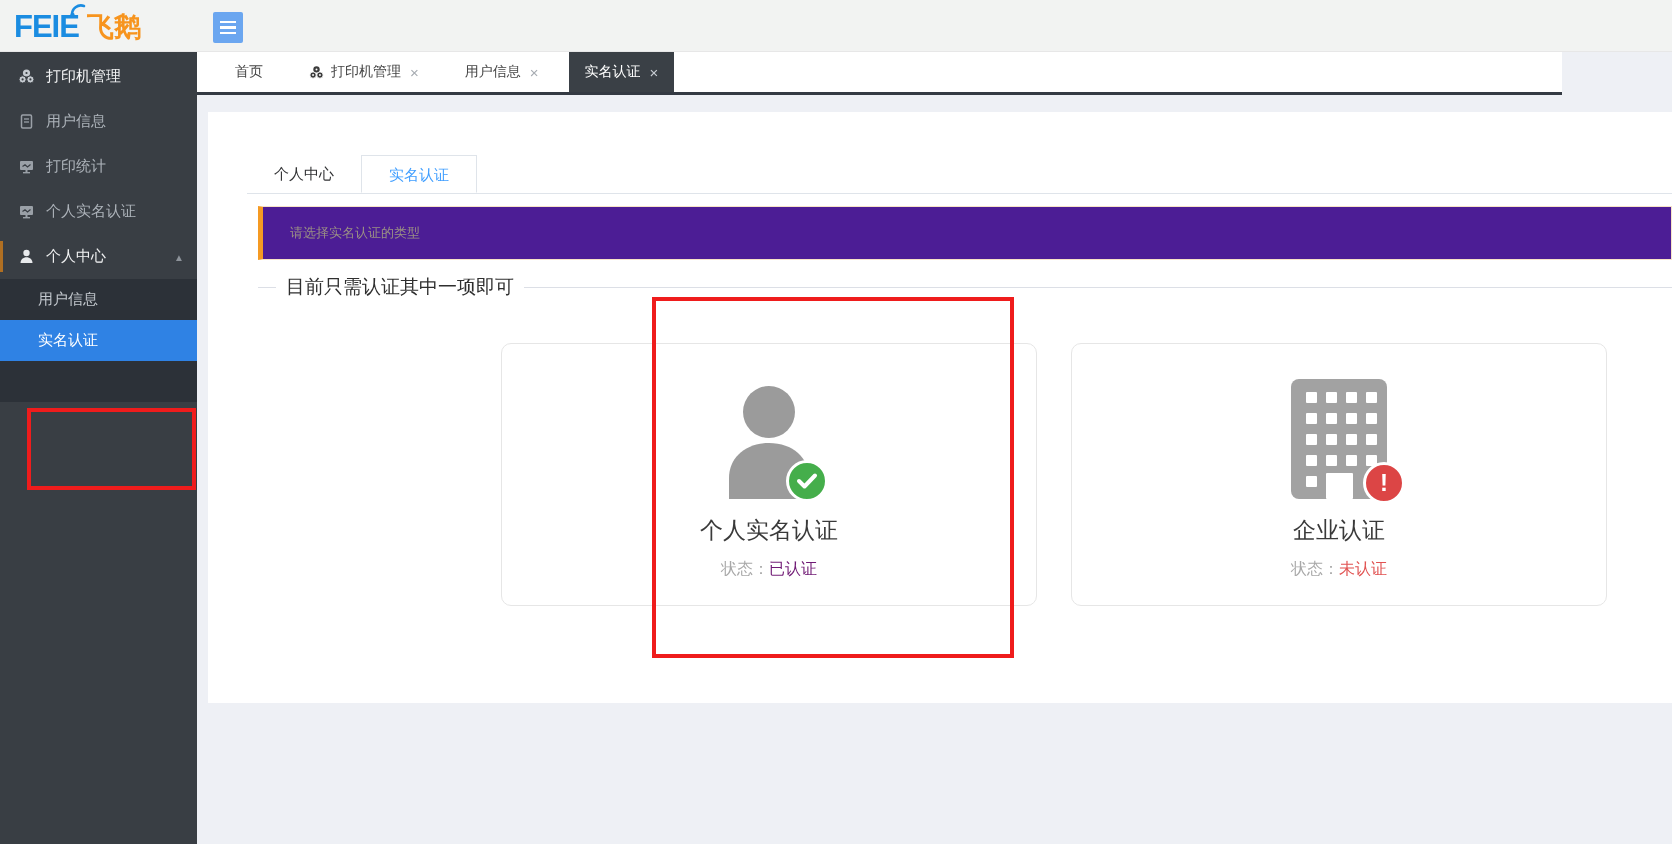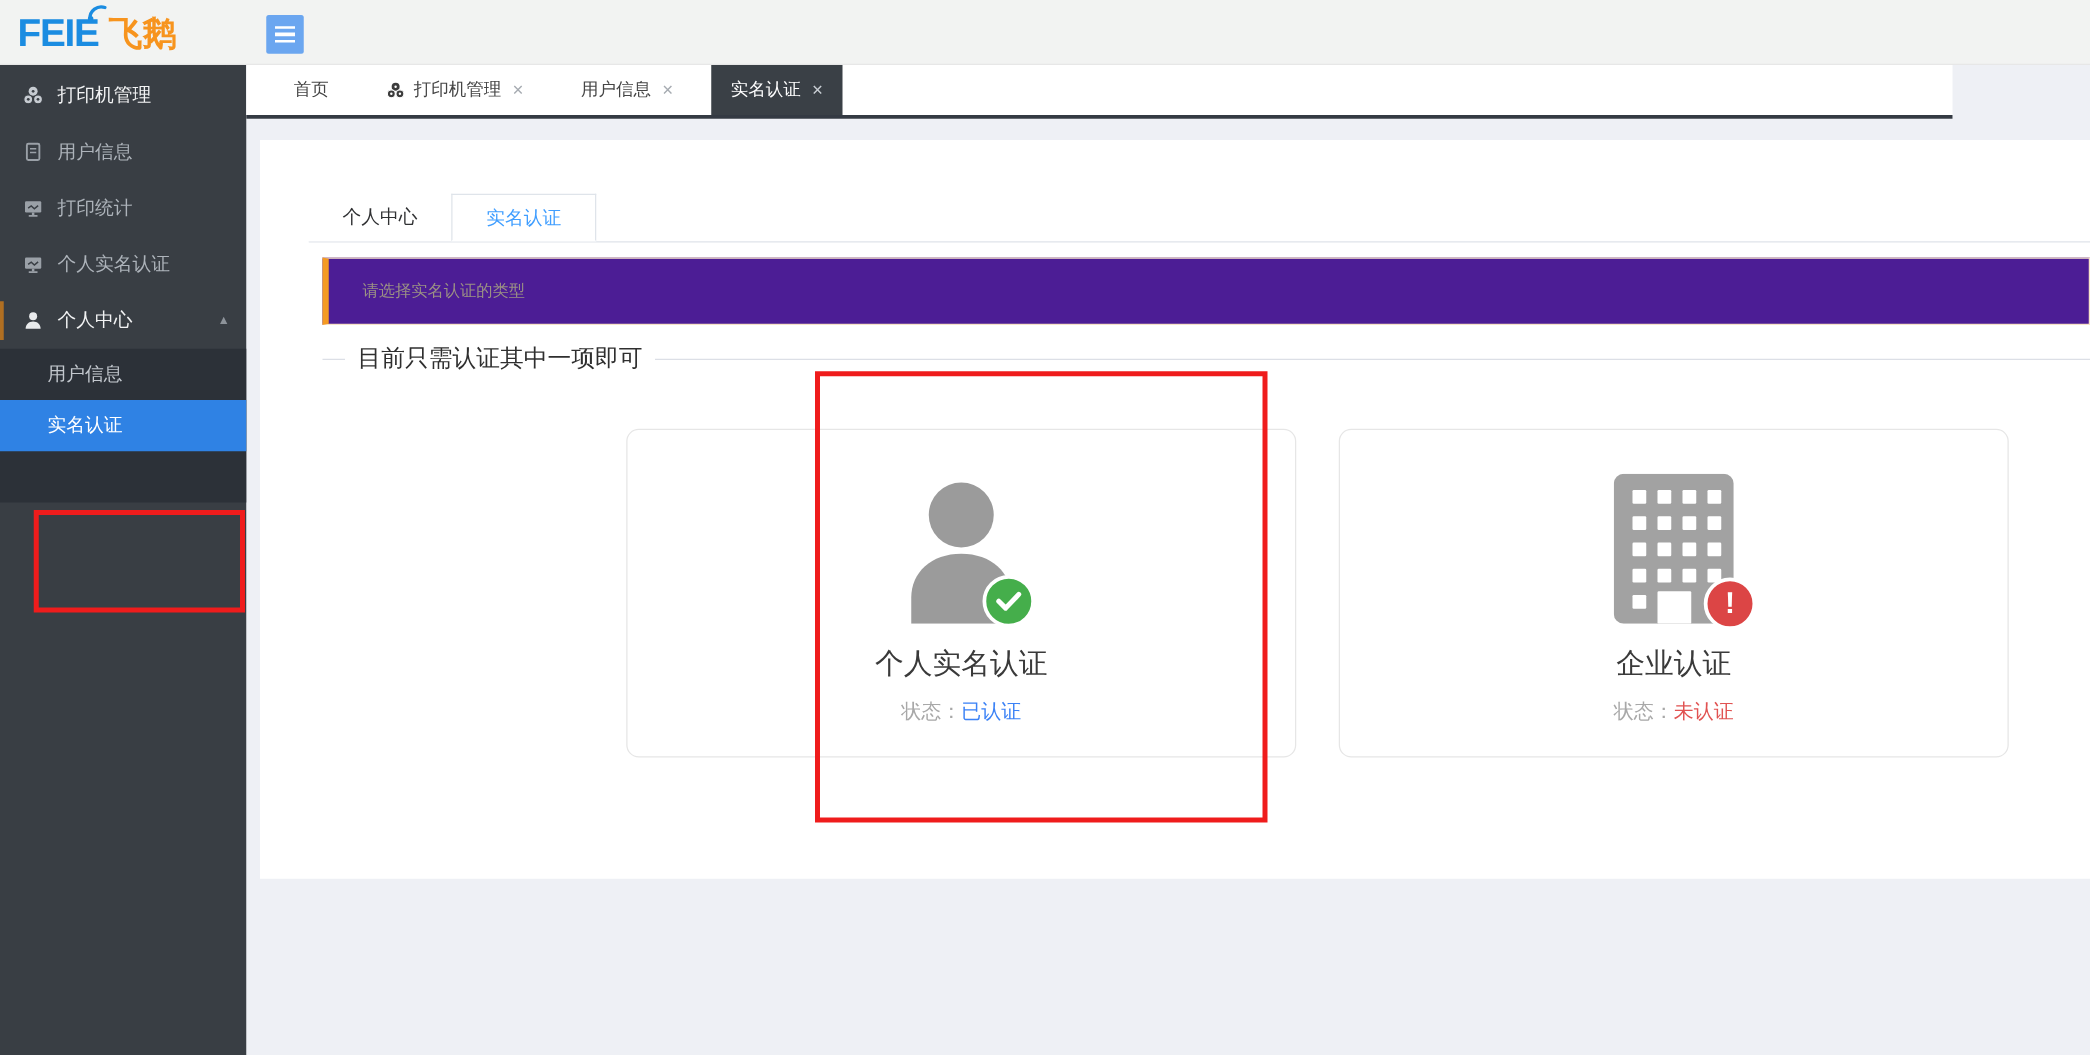--- a/index.html
+++ b/index.html
@@ -213,21 +213,21 @@
           <path d="M45 58 C 21 58 5 73 5 93 L5 114 L85 114 L85 93 C85 73 69 58 45 58 Z" fill="#9b9b9b"></path>
         </svg>
         <div class="badge ok">
           <svg width="22" height="18" viewBox="0 0 22 18">
               <polyline points="3,9 8.5,14.5 19,3.5" fill="none" stroke="#fff" stroke-width="4" stroke-linecap="round" stroke-linejoin="round"></polyline>
             </svg>
         </div>
       </div>
       <div class="card-title">个人实名认证</div>
       <div class="card-status">
-        <span>状态：</span><span class="st-val" style="color: #3b82f6;">已认证</span>
+        <span>状态：</span><span class="st-val" style="color: #701a75;">已认证</span>
       </div>
     </div>
 
     <div class="card c2">
       <div class="icon-wrap">
         <svg width="96" height="120" viewBox="0 0 96 120">
           <rect x="0" y="0" width="96" height="120" rx="8" fill="#a2a2a2"></rect>
           <g fill="#fff">
             <rect x="15" y="13" width="11" height="11" rx="1"></rect>
               <rect x="35" y="13" width="11" height="11" rx="1"></rect>

